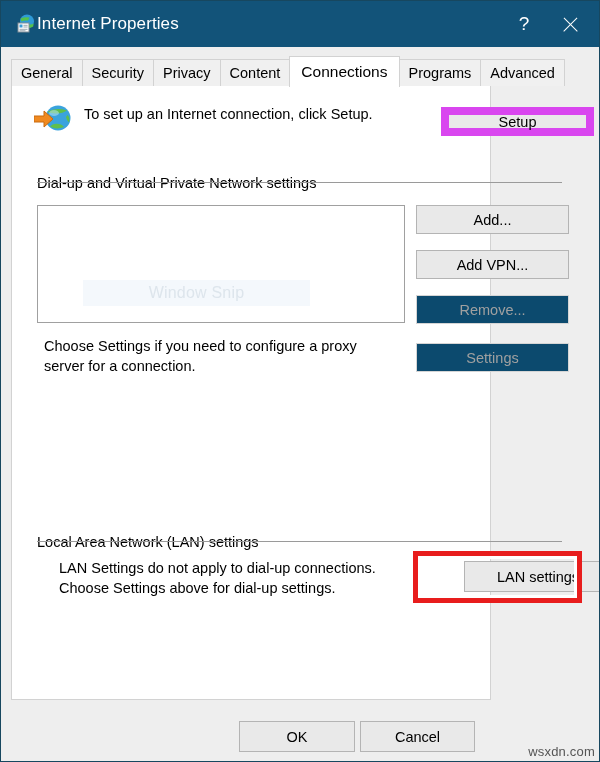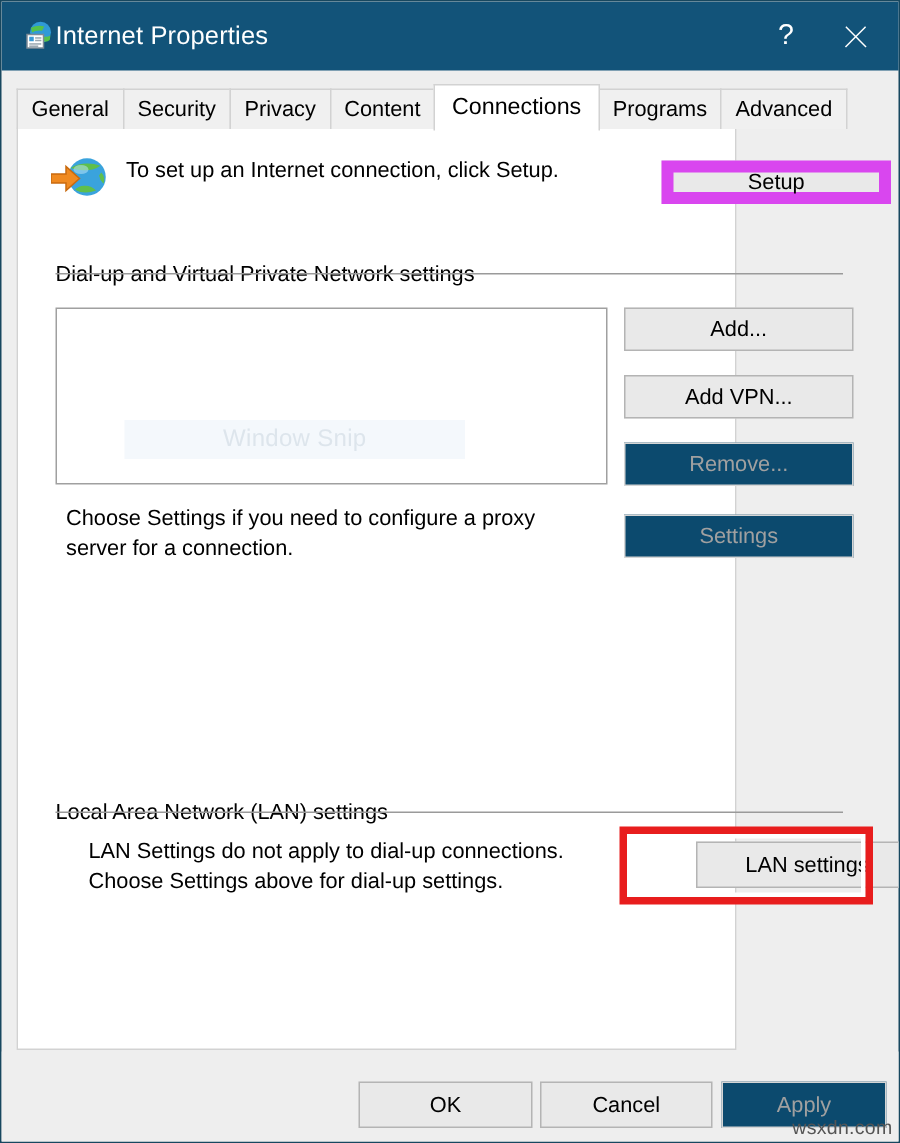--- a/index.html
+++ b/index.html
@@ -379,18 +379,15 @@
     <div id="red-highlight"></div>
   </div>
 
   <div id="footer"></div>
   <div id="ok-button" class="btn">
     <span>OK</span>
   </div>
   <div id="cancel-button" class="btn">
     <span>Cancel</span>
   </div>
-  <div id="apply-button" class="btn disabled">
-    <span>Apply</span>
-  </div>
 
   <div id="site-watermark">wsxdn.com</div>
 </div>
 
 </body></html>

